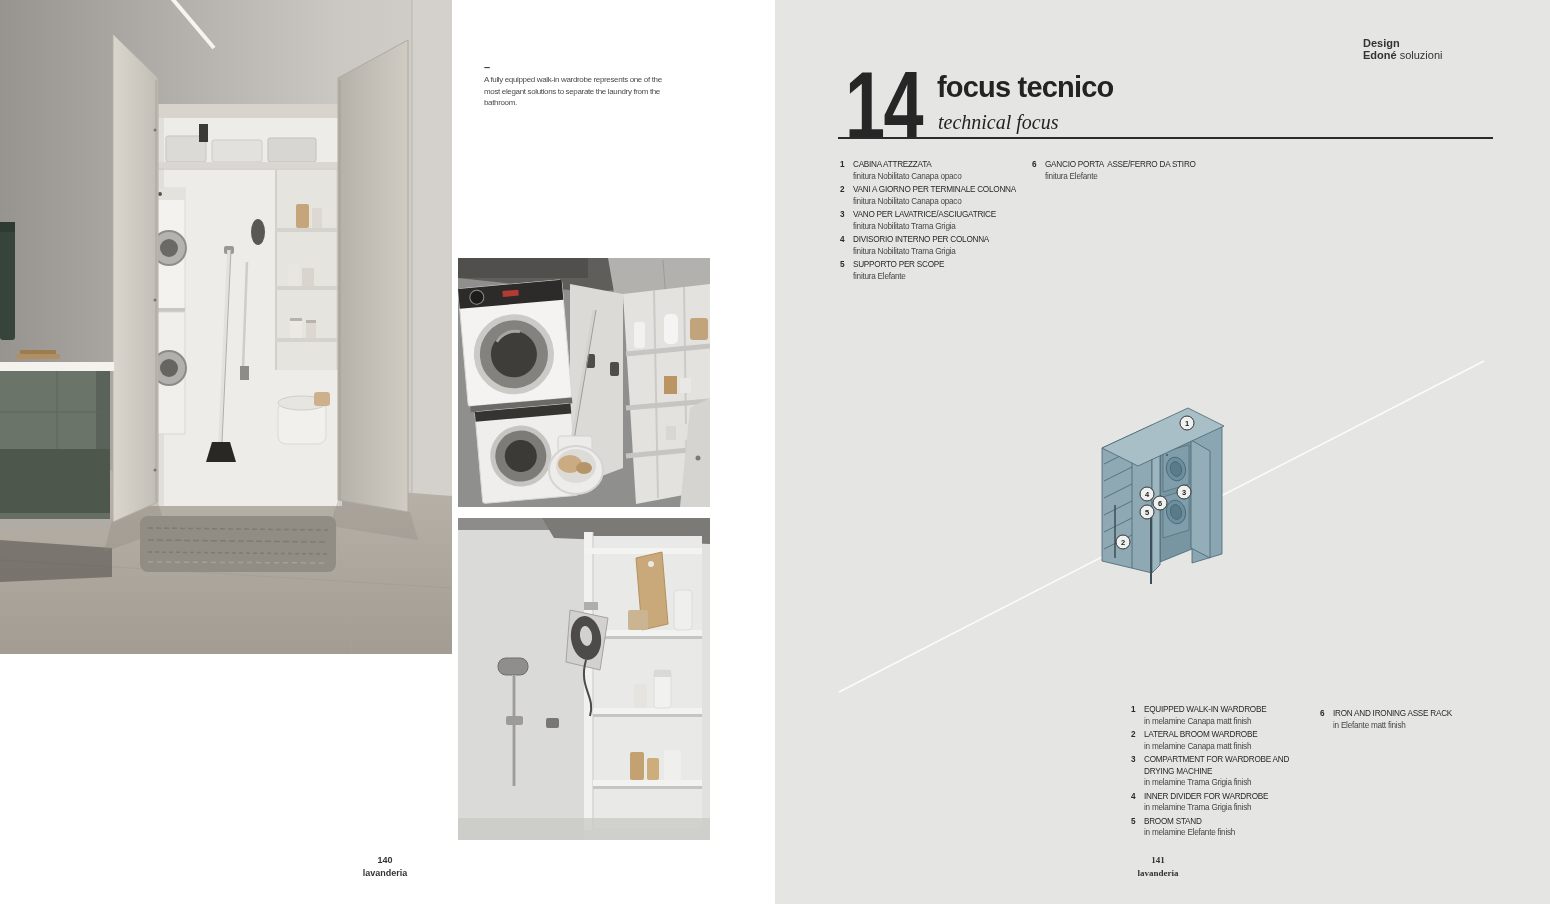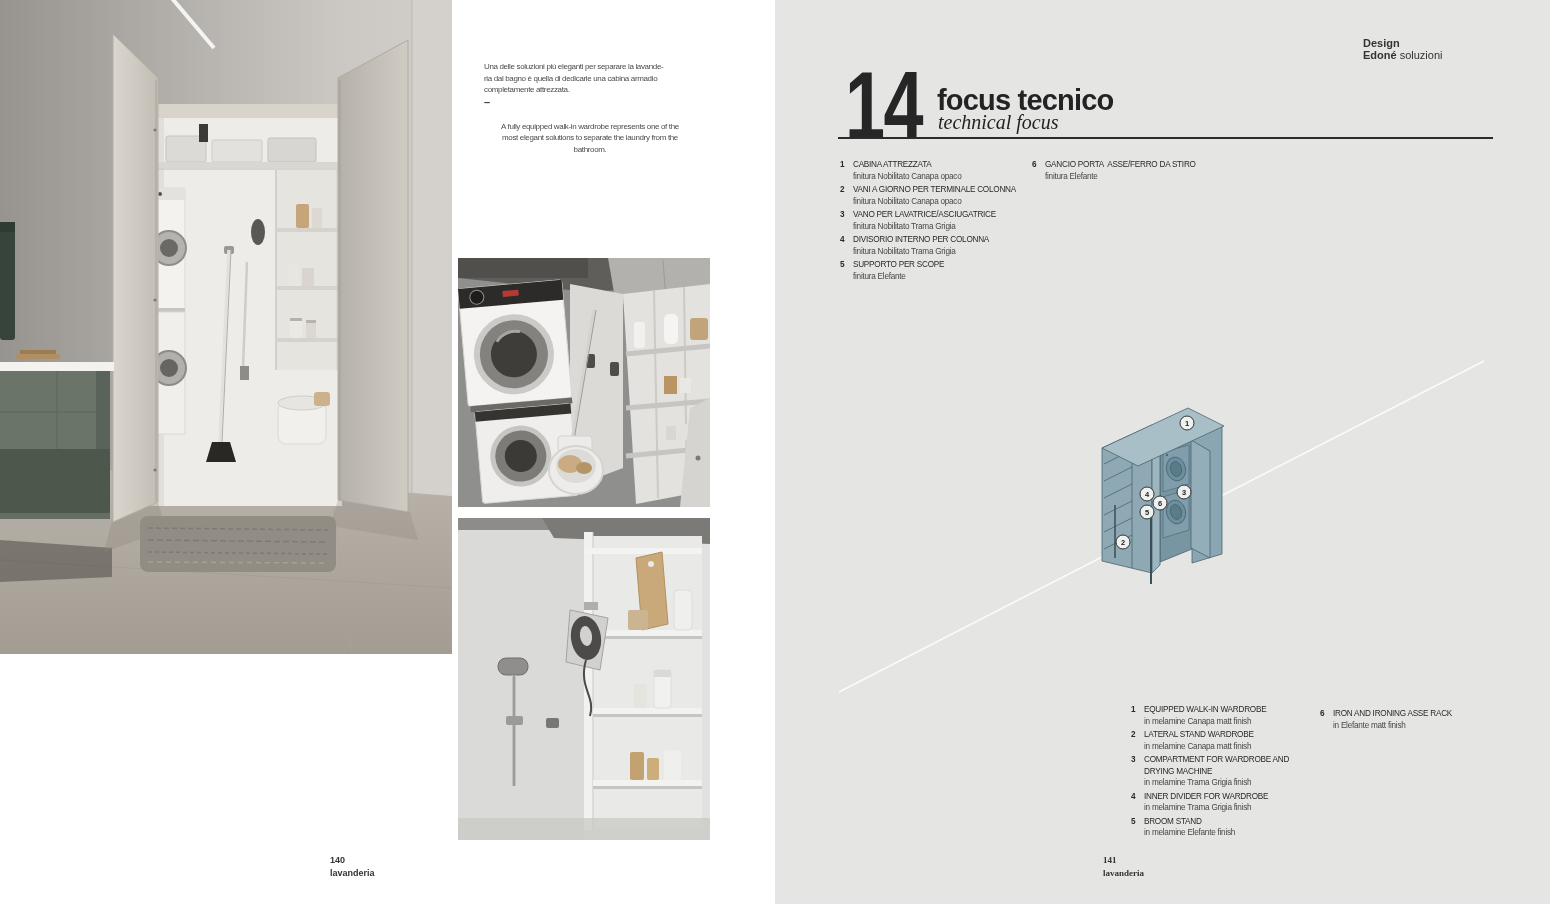--- a/index.html
+++ b/index.html
@@ -9,43 +9,43 @@
   
   .page-right{left:775px;top:0;width:775px;height:904px;background:#e5e6e4;}
   
   .photo{overflow:hidden;}
   .photo svg{display:block;}
   
   .intro{left:484px;top:61px;width:212px;font-size:8px;letter-spacing:-0.35px;
          line-height:11.5px;color:#4c4c4c;}
   .intro .dash{font-weight:bold;font-size:11px;line-height:12px;color:#3a3a3a;}
   .intro p{margin:0;white-space:pre-line;}
-  .intro .en{margin-top:13px;text-align:center;}
+  .intro .en{margin-top:1px;}
   
   .chapter-num{left:845px;top:58px;font-size:96px;line-height:1;font-weight:bold;color:#262626;
                transform:scaleX(0.75);transform-origin:left top;letter-spacing:-2px;}
-  .chapter-title{left:937px;top:84px;font-size:29px;font-weight:bold;letter-spacing:-0.8px;color:#232323;}
+  .chapter-title{left:937px;top:71px;font-size:29px;font-weight:bold;letter-spacing:-0.8px;color:#232323;}
   .chapter-sub{left:938px;top:111px;font-size:20px;font-family:"Liberation Serif",serif;
                font-style:italic;color:#232323;}
   .header-rule{left:838px;top:137px;width:655px;height:2px;background:#2b2b2b;}
   
   .credit{left:1363px;top:37px;font-size:11px;line-height:12px;color:#333;}
   .credit .b{font-weight:bold;}
   
   .legend{font-size:8.2px;letter-spacing:-0.25px;line-height:11.5px;color:#2a2a2a;}
   .legend .li{display:flex;margin-bottom:2px;}
   .legend .num{width:13px;font-weight:bold;flex:none;}
   .legend .lab{white-space:pre;color:#282828;}
   .legend .fin{white-space:pre;color:#474747;}
   .legend-it-1{left:840px;top:159px;width:200px;}
   .legend-it-2{left:1032px;top:159px;width:200px;}
   .legend-en-1{left:1131px;top:704px;width:200px;}
   .legend-en-2{left:1320px;top:708px;width:210px;}
   
-  .footer{width:110px;text-align:left;font-size:9px;font-weight:bold;line-height:13px;color:#333;}
+  .footer{width:110px;text-align:center;font-size:9px;font-weight:bold;line-height:13px;color:#333;}
   .footer-left{left:330px;top:854px;}
   .footer-right{left:1103px;top:854px;font-family:Liberation Serif, serif;}
   
   .diagram-svg{left:775px;top:0;width:775px;height:904px;}
   .callout{position:absolute;width:13px;height:13px;border:1px solid #333;border-radius:50%;
            background:#eef1f0;color:#1c1c1c;font-size:7.5px;font-weight:bold;
            display:flex;align-items:center;justify-content:center;
            transform:translate(-50%,-50%);z-index:6;}
 </style>
 </head>
@@ -258,23 +258,20 @@
       <rect x="196" y="152" width="17" height="7" fill="#d9d9d7"></rect>
       <rect x="176" y="166" width="13" height="24" rx="2" fill="#e6e4de"></rect>
       <rect x="172" y="234" width="14" height="28" rx="2" fill="#bf9a66" opacity="0.92"></rect>
       <rect x="189" y="240" width="12" height="22" rx="2" fill="#caa771" opacity="0.92"></rect>
       <rect x="206" y="232" width="17" height="30" rx="3" fill="#efefed"></rect>
       <rect x="0" y="300" width="252" height="22" fill="#c8c8c6" opacity="0.75"></rect>
     </svg>
   </div>
 
   <div class="abs intro">
-    <p>Una delle soluzioni più eleganti per separare la lavande-
-ria dal bagno è quella di dedicarle una cabina armadio
-completamente attrezzata.</p>
     <div class="dash">–</div>
     <p class="en">A fully equipped walk-in wardrobe represents one of the
 most elegant solutions to separate the laundry from the
 bathroom.</p>
   </div>
 
   <div class="abs footer footer-left">
     <div>140</div>
     <div>lavanderia</div>
   </div>
@@ -339,21 +336,21 @@
       <div class="li">
         <span class="num">1</span>
         <div>
           <div class="lab">EQUIPPED WALK-IN WARDROBE</div>
           <div class="fin">in melamine Canapa matt finish</div>
         </div>
       </div>
       <div class="li">
         <span class="num">2</span>
         <div>
-          <div class="lab">LATERAL STAND WARDROBE</div>
+          <div class="lab">LATERAL BROOM WARDROBE</div>
           <div class="fin">in melamine Canapa matt finish</div>
         </div>
       </div>
       <div class="li">
         <span class="num">3</span>
         <div>
           <div class="lab">COMPARTMENT FOR WARDROBE AND</div>
           <div class="lab">DRYING MACHINE</div>
           <div class="fin">in melamine Trama Grigia finish</div>
         </div>

